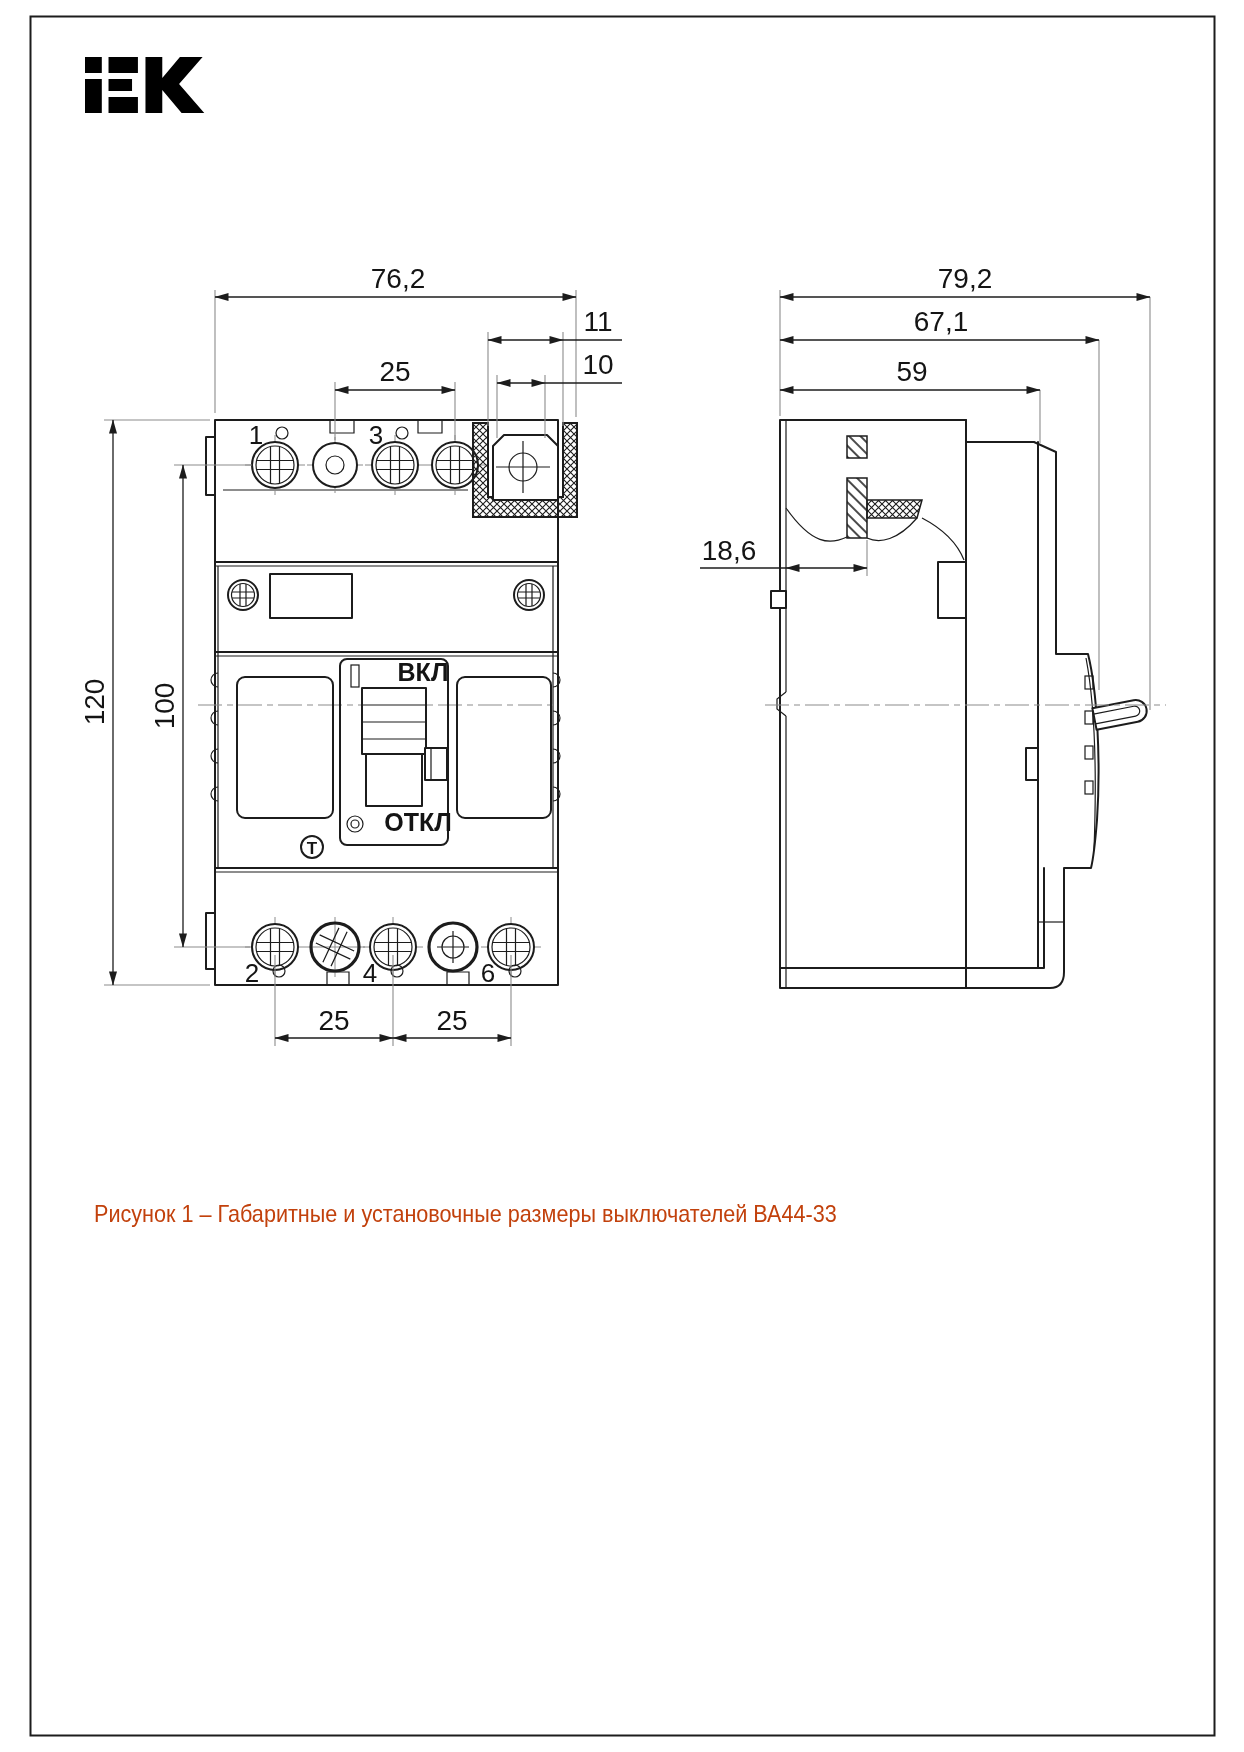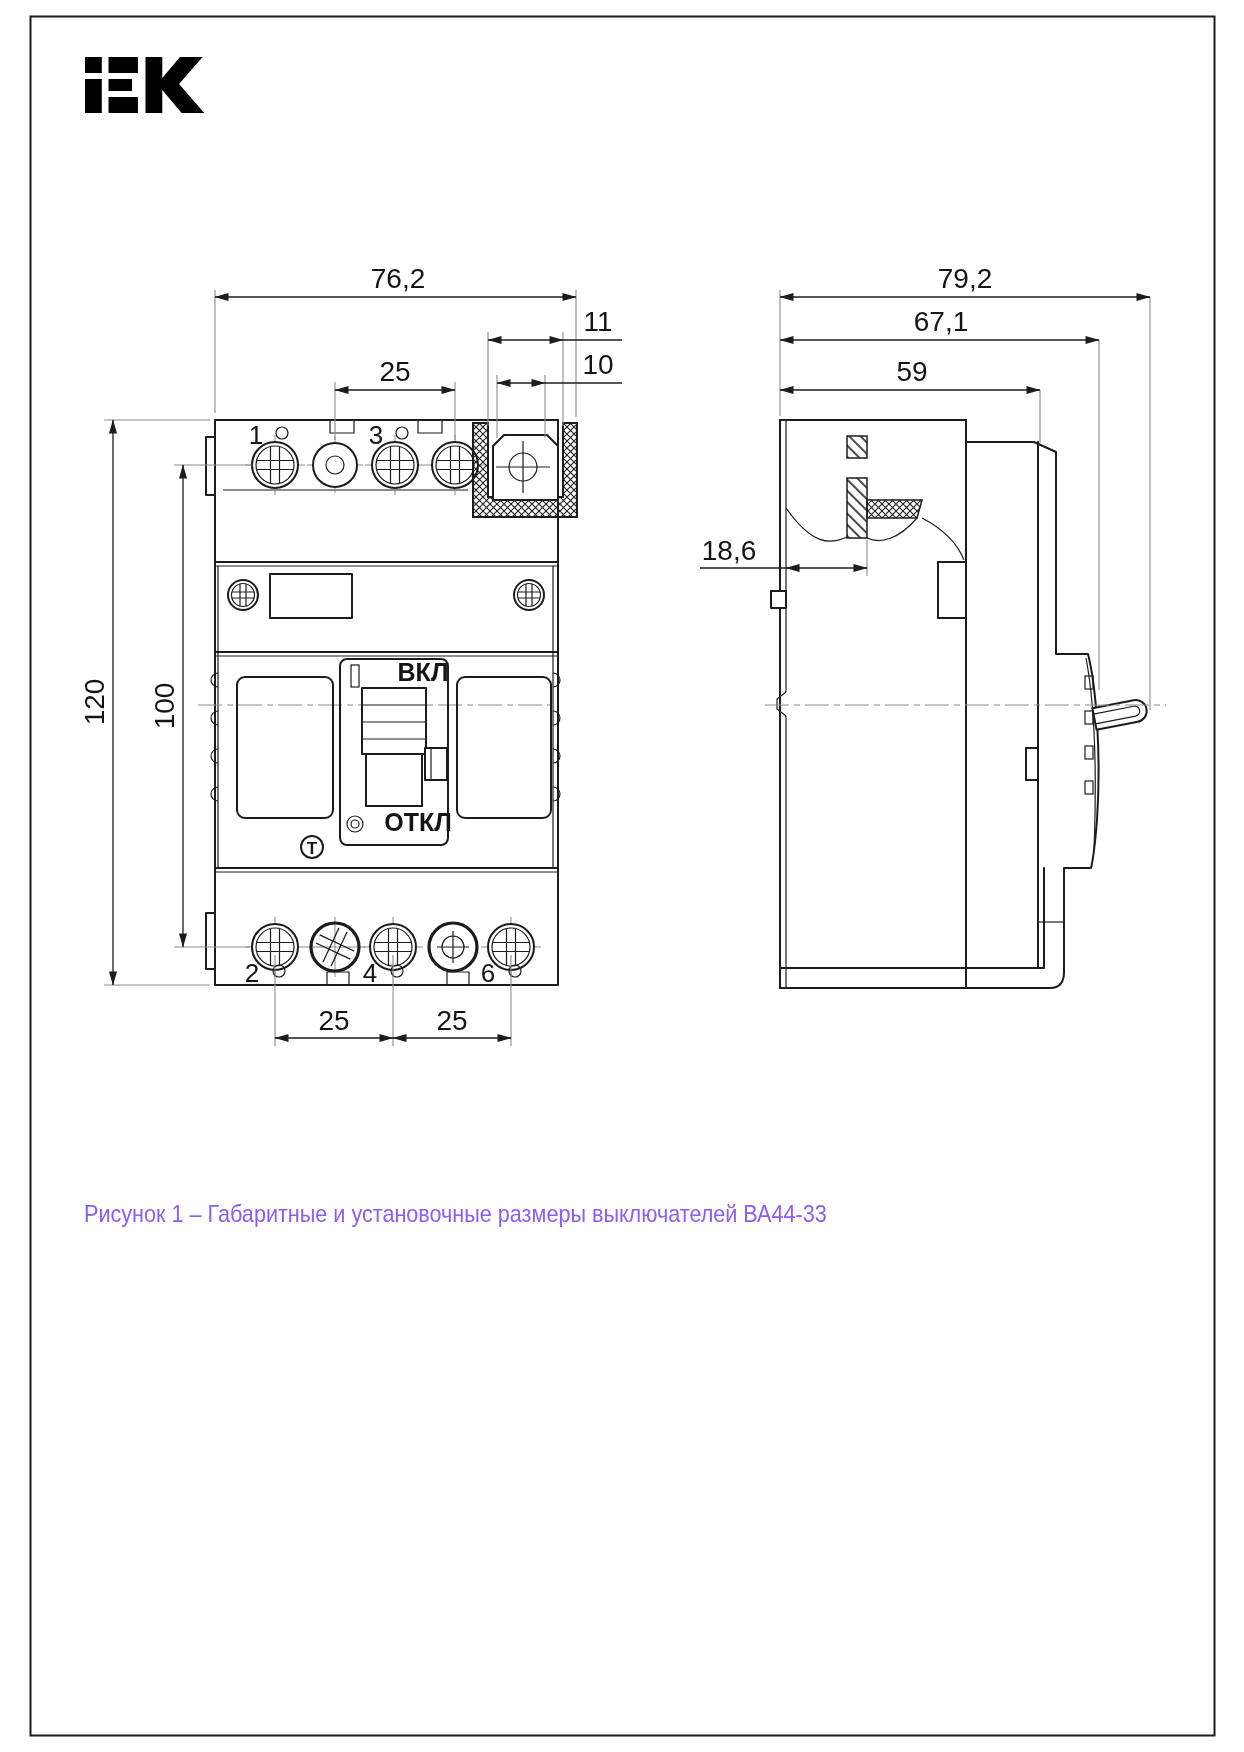--- a/index.html
+++ b/index.html
@@ -12,21 +12,21 @@
   .boldl{fill:none;stroke:#1c1c1c;stroke-width:3.2;}
   .dim{fill:none;stroke:#1c1c1c;stroke-width:1.3;}
   .ext{fill:none;stroke:#8c8c8c;stroke-width:1.1;}
   .ctr{fill:none;stroke:#8c8c8c;stroke-width:1;}
   .cl{fill:none;stroke:#8c8c8c;stroke-width:1.1;stroke-dasharray:24 5 6 5;}
   text{font-family:"Liberation Sans",sans-serif;fill:#141414;}
   .dimlbl{font-size:28px;text-anchor:middle;}
   .marklbl{font-size:25px;font-weight:bold;text-anchor:middle;}
   .termlbl{font-size:26px;text-anchor:middle;}
   .tbtn{font-size:17px;font-weight:bold;text-anchor:middle;}
-  .caption{position:absolute;left:84px;top:1200px;font-size:24px;color:#8b5cf6;white-space:nowrap;}
+  .caption{position:absolute;left:94px;top:1200px;font-size:24px;color:#c2410c;white-space:nowrap;}
   .caption .inner{display:inline-block;transform:scaleX(0.9);transform-origin:left center;letter-spacing:0px;}
 </style>
 </head>
 <body>
 
 <div class="page">
 
 <svg class="drawing" width="1244" height="1752" viewBox="0 0 1244 1752">
   <defs>
     <marker id="arr" viewBox="0 0 16 10" markerWidth="16" markerHeight="10" refX="15" refY="5" orient="auto-start-reverse" markerUnits="userSpaceOnUse">

